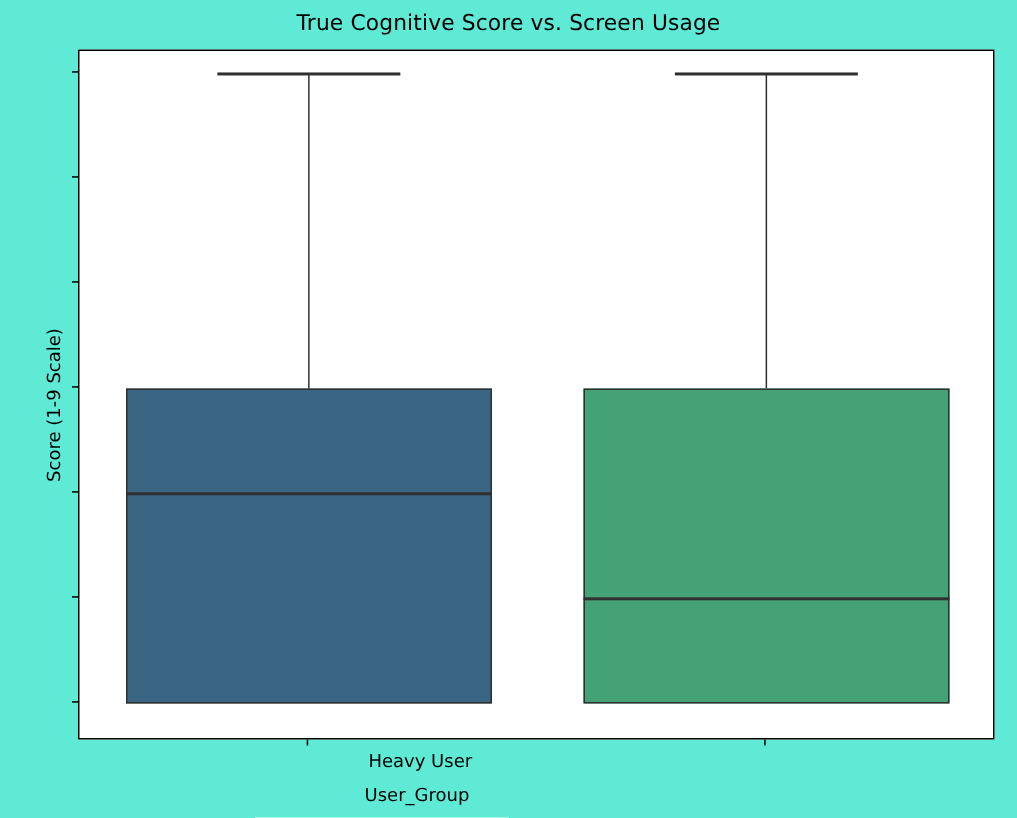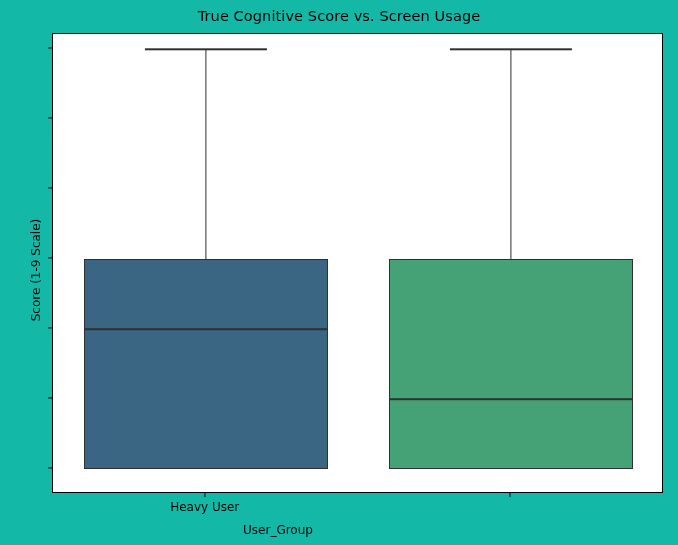--- a/index.html
+++ b/index.html
@@ -10,21 +10,21 @@
   body {
     width: 678px;
     height: 545px;
     font-family: "DejaVu Sans", sans-serif;
     overflow: hidden;
   }
   #figure {
     position: relative;
     width: 678px;
     height: 545px;
-    background: #14b8a6;
+    background: #5eead4;
   }
   #chart-title {
     position: absolute;
     left: 0;
     top: 8px;
     width: 678px;
     text-align: center;
     font-size: 14.5px;
     color: #000000;
     letter-spacing: 0.1px;
@@ -71,21 +71,21 @@
     top: 493px;
     width: 1.1px;
     height: 4px;
     background: #000000;
     transform: translateX(-50%);
   }
   .xtick-label {
     position: absolute;
     top: 500px;
     width: 220px;
-    text-align: center;
+    text-align: right;
     font-size: 12px;
     color: #000000;
     transform: translateX(-50%);
     white-space: nowrap;
   }
   #xlabel {
     position: absolute;
     left: 0;
     top: 523px;
     width: 556px;

